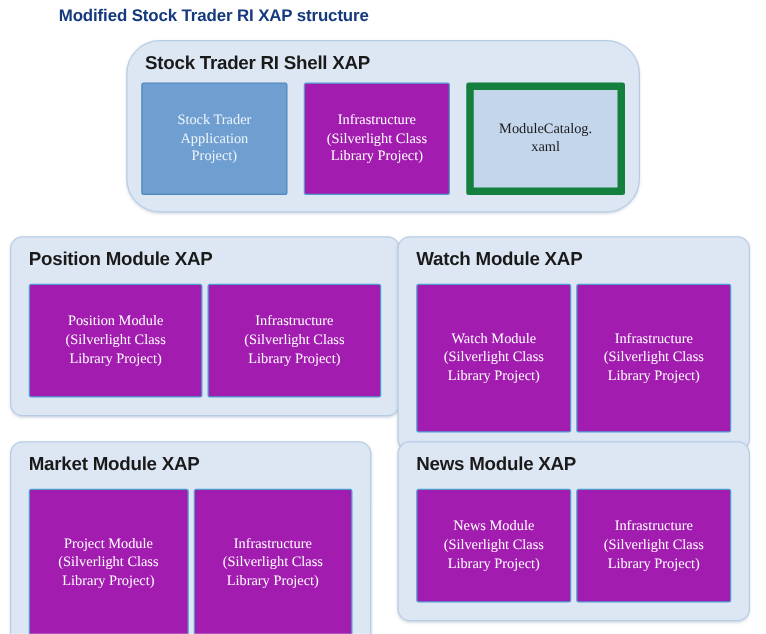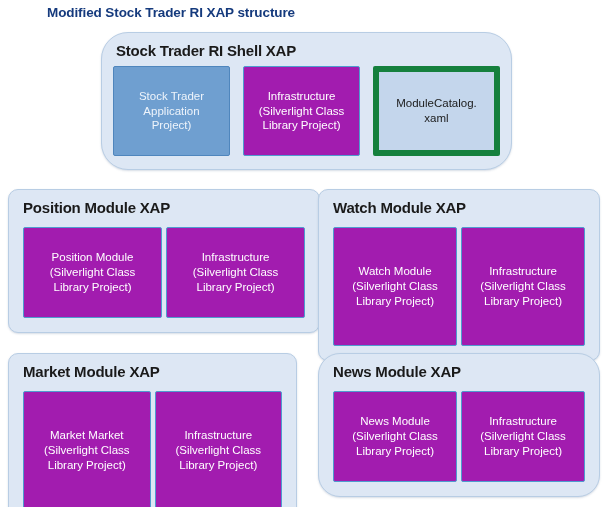--- a/index.html
+++ b/index.html
@@ -51,20 +51,21 @@
   }
   .xap-body {
     position: absolute;
     left: 0; right: 0;
     top: 34px; bottom: 12px;
     display: flex;
     flex-direction: row;
     align-items: stretch;
     padding: 0 14px;
     gap: 14px;
+    font-family: Liberation Serif, serif;
   }
 
   
   .proj {
     box-sizing: border-box;
     display: flex;
     flex-direction: column;
     align-items: center;
     justify-content: center;
     text-align: center;
@@ -92,21 +93,21 @@
     background: #c4d6ec;
     border: 6px solid #15803d;
     color: #1a1a1a;
   }
 
   
   #xap-shell     { left: 101px; top: 32px;  width: 411px; height: 138px; border-radius: 27px; }
   #xap-position  { left: 8px;   top: 189px; width: 312px; height: 144px; }
   #xap-watch     { left: 318px; top: 189px; width: 282px; height: 172px; }
   #xap-market    { left: 8px;   top: 353px; width: 289px; height: 172px; }
-  #xap-news      { left: 318px; top: 353px; width: 282px; height: 144px; border-radius: 22px; }
+  #xap-news      { left: 318px; top: 353px; width: 282px; height: 144px; }
 
   
   #xap-shell .xap-body { top: 33px; bottom: 13px; gap: 13px; padding: 0 11px; }
   #xap-shell .proj { flex: 1 1 0; }
 
   
   .xap.module .xap-body { top: 37px; bottom: 14px; gap: 4px; padding: 0 14px; }
   .xap.module .proj { flex: 1 1 0; }
 </style>
 </head>
@@ -163,21 +164,21 @@
         <span class="ln">(Silverlight Class</span>
         <span class="ln">Library Project)</span>
       </div>
   </div>
 </div>
 
 <div class="xap module" id="xap-market">
   <div class="xap-title">Market Module XAP</div>
   <div class="xap-body">
     <div class="proj dark">
-        <span class="ln">Market Market</span>
+        <span class="ln">Project Module</span>
         <span class="ln">(Silverlight Class</span>
         <span class="ln">Library Project)</span>
       </div>
     <div class="proj dark">
         <span class="ln">Infrastructure</span>
         <span class="ln">(Silverlight Class</span>
         <span class="ln">Library Project)</span>
       </div>
   </div>
 </div>

